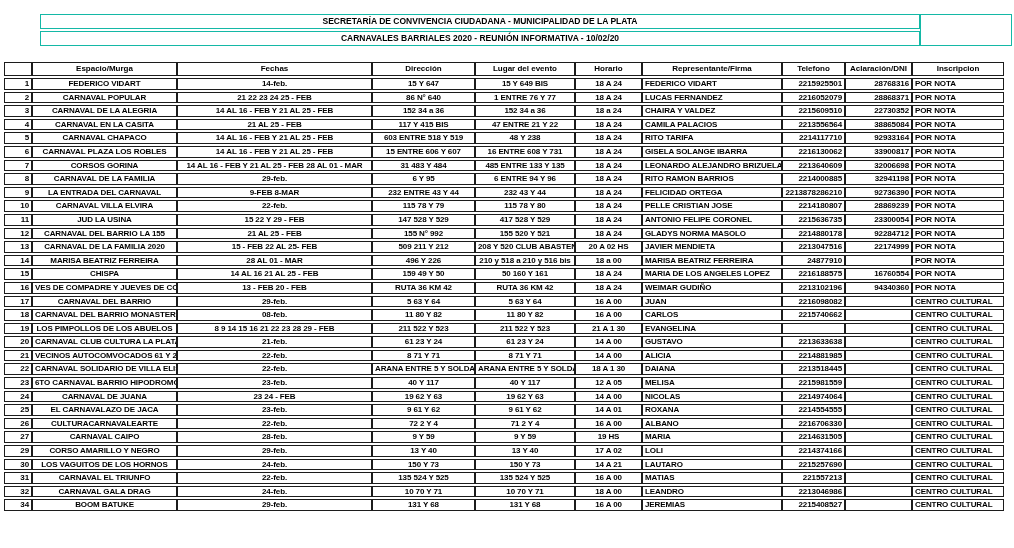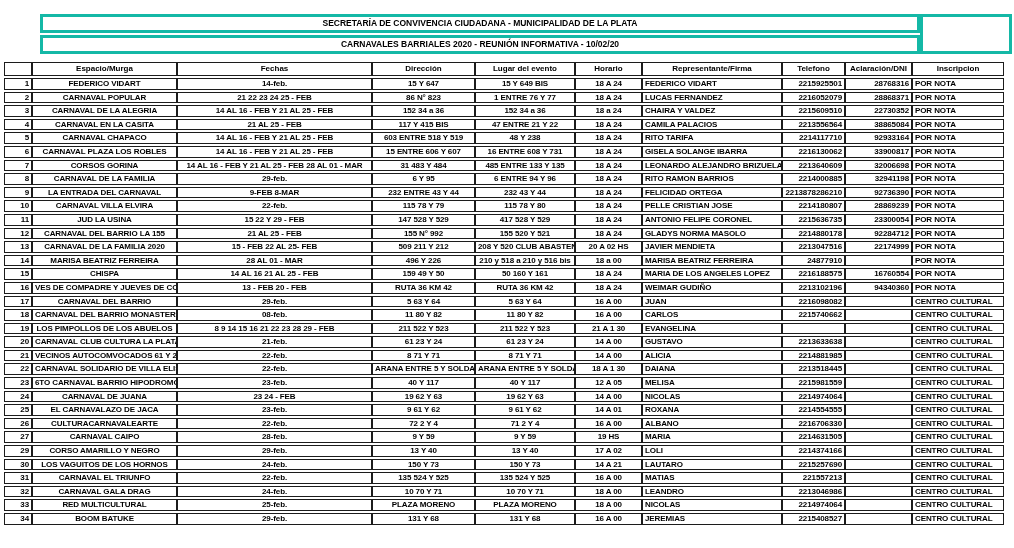--- a/index.html
+++ b/index.html
@@ -10,21 +10,21 @@
   }
   #sheet{position:relative;width:1014px;height:548px;background:#fff;}
 
   
   #title-table{
     position:absolute;left:40px;top:12px;
     border-collapse:separate;border-spacing:0 2px;
     table-layout:fixed;width:972px;
   }
   #title-table td{
-    border:3px solid #14b8a6;
+    border:1px solid #14b8a6;
     height:13px;padding:0 2px;
     font-size:8.5px;font-weight:bold;text-align:center;
     white-space:nowrap;overflow:hidden;line-height:13px;
   }
 
   
   #main-table{
     position:absolute;left:4px;top:60px;
     border-collapse:separate;border-spacing:0 2px;
     table-layout:fixed;width:1000px;
@@ -105,21 +105,21 @@
           <td class="c-center">18 A 24</td>
           <td class="c-left">FEDERICO VIDART</td>
           <td class="c-right">2215925501</td>
           <td class="c-right">28768316</td>
           <td class="c-left">POR NOTA</td>
         </tr>
         <tr>
           <td class="c-num">2</td>
           <td class="c-center">CARNAVAL POPULAR</td>
           <td class="c-center">21 22 23 24 25 - FEB</td>
-          <td class="c-center">86 N° 823</td>
+          <td class="c-center">86 N° 640</td>
           <td class="c-center">1 ENTRE 76 Y 77</td>
           <td class="c-center">18 A 24</td>
           <td class="c-left">LUCAS FERNANDEZ</td>
           <td class="c-right">2216052079</td>
           <td class="c-right">28868371</td>
           <td class="c-left">POR NOTA</td>
         </tr>
         <tr>
           <td class="c-num">3</td>
           <td class="c-center">CARNAVAL DE LA ALEGRIA</td>
@@ -462,32 +462,20 @@
           <td class="c-center">24-feb.</td>
           <td class="c-center">10 70 Y 71</td>
           <td class="c-center">10 70 Y 71</td>
           <td class="c-center">18 A 00</td>
           <td class="c-left">LEANDRO</td>
           <td class="c-right">2213046986</td>
           <td class="c-right"></td>
           <td class="c-left">CENTRO CULTURAL</td>
         </tr>
         <tr>
-          <td class="c-num">33</td>
-          <td class="c-center">RED MULTICULTURAL</td>
-          <td class="c-center">25-feb.</td>
-          <td class="c-center">PLAZA MORENO</td>
-          <td class="c-center">PLAZA MORENO</td>
-          <td class="c-center">18 A 00</td>
-          <td class="c-left">NICOLAS</td>
-          <td class="c-right">2214974064</td>
-          <td class="c-right"></td>
-          <td class="c-left">CENTRO CULTURAL</td>
-        </tr>
-        <tr>
           <td class="c-num">34</td>
           <td class="c-center">BOOM BATUKE</td>
           <td class="c-center">29-feb.</td>
           <td class="c-center">131 Y 68</td>
           <td class="c-center">131 Y 68</td>
           <td class="c-center">16 A 00</td>
           <td class="c-left">JEREMIAS</td>
           <td class="c-right">2215408527</td>
           <td class="c-right"></td>
           <td class="c-left">CENTRO CULTURAL</td>

